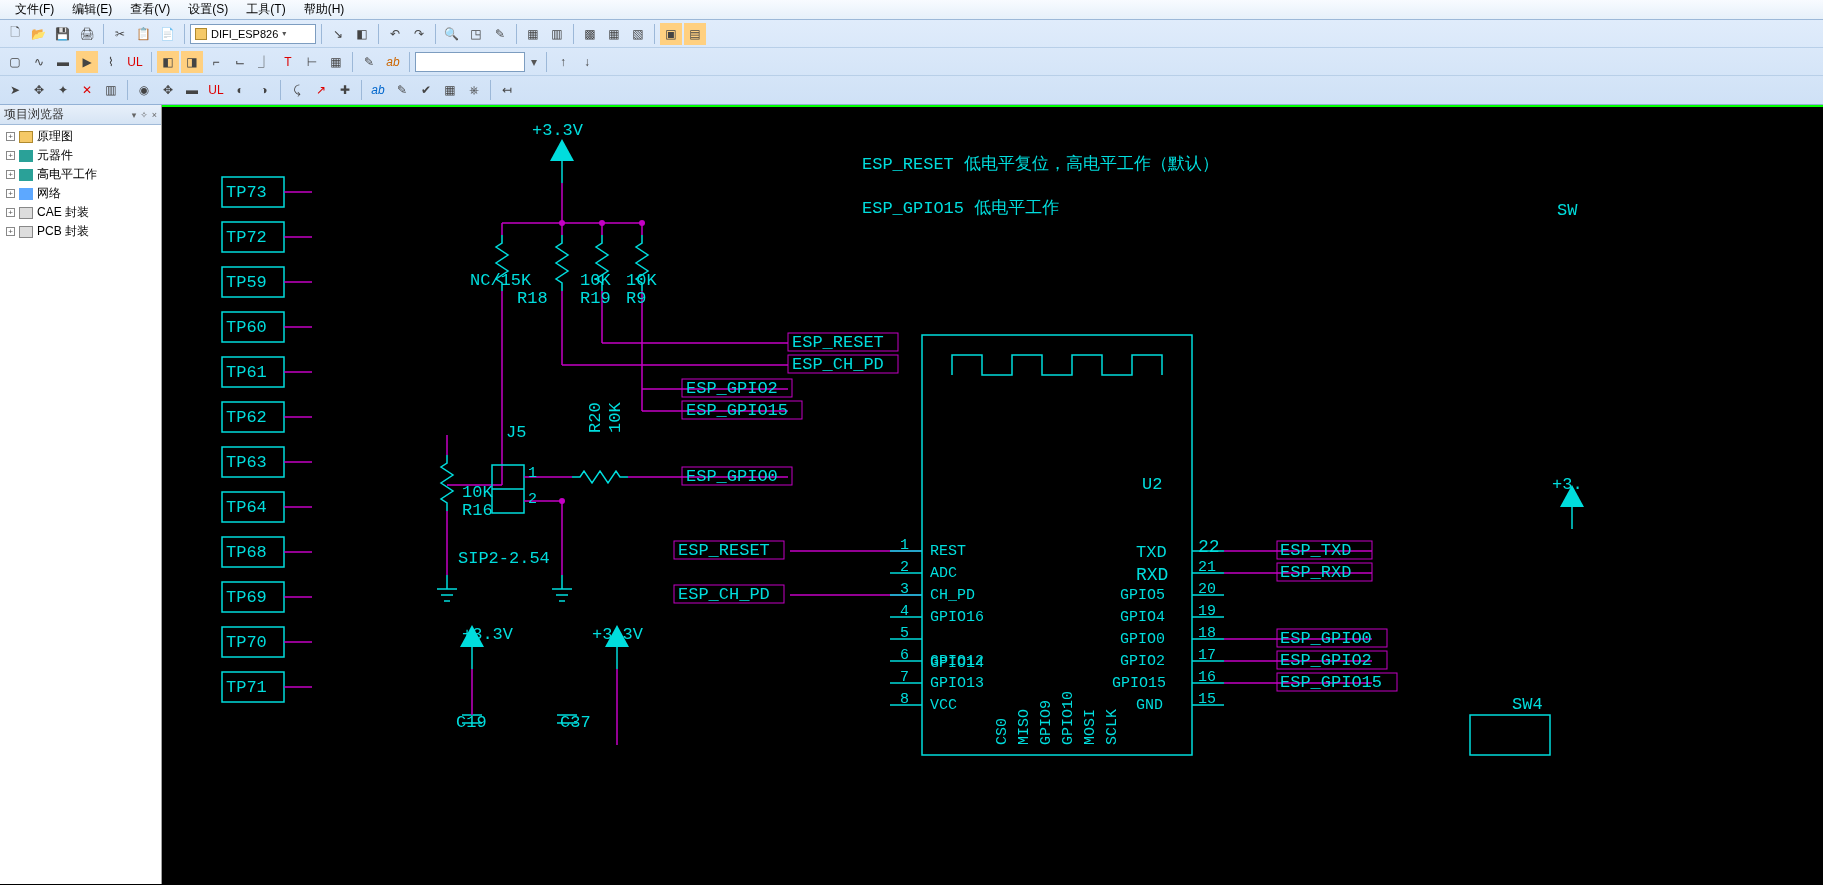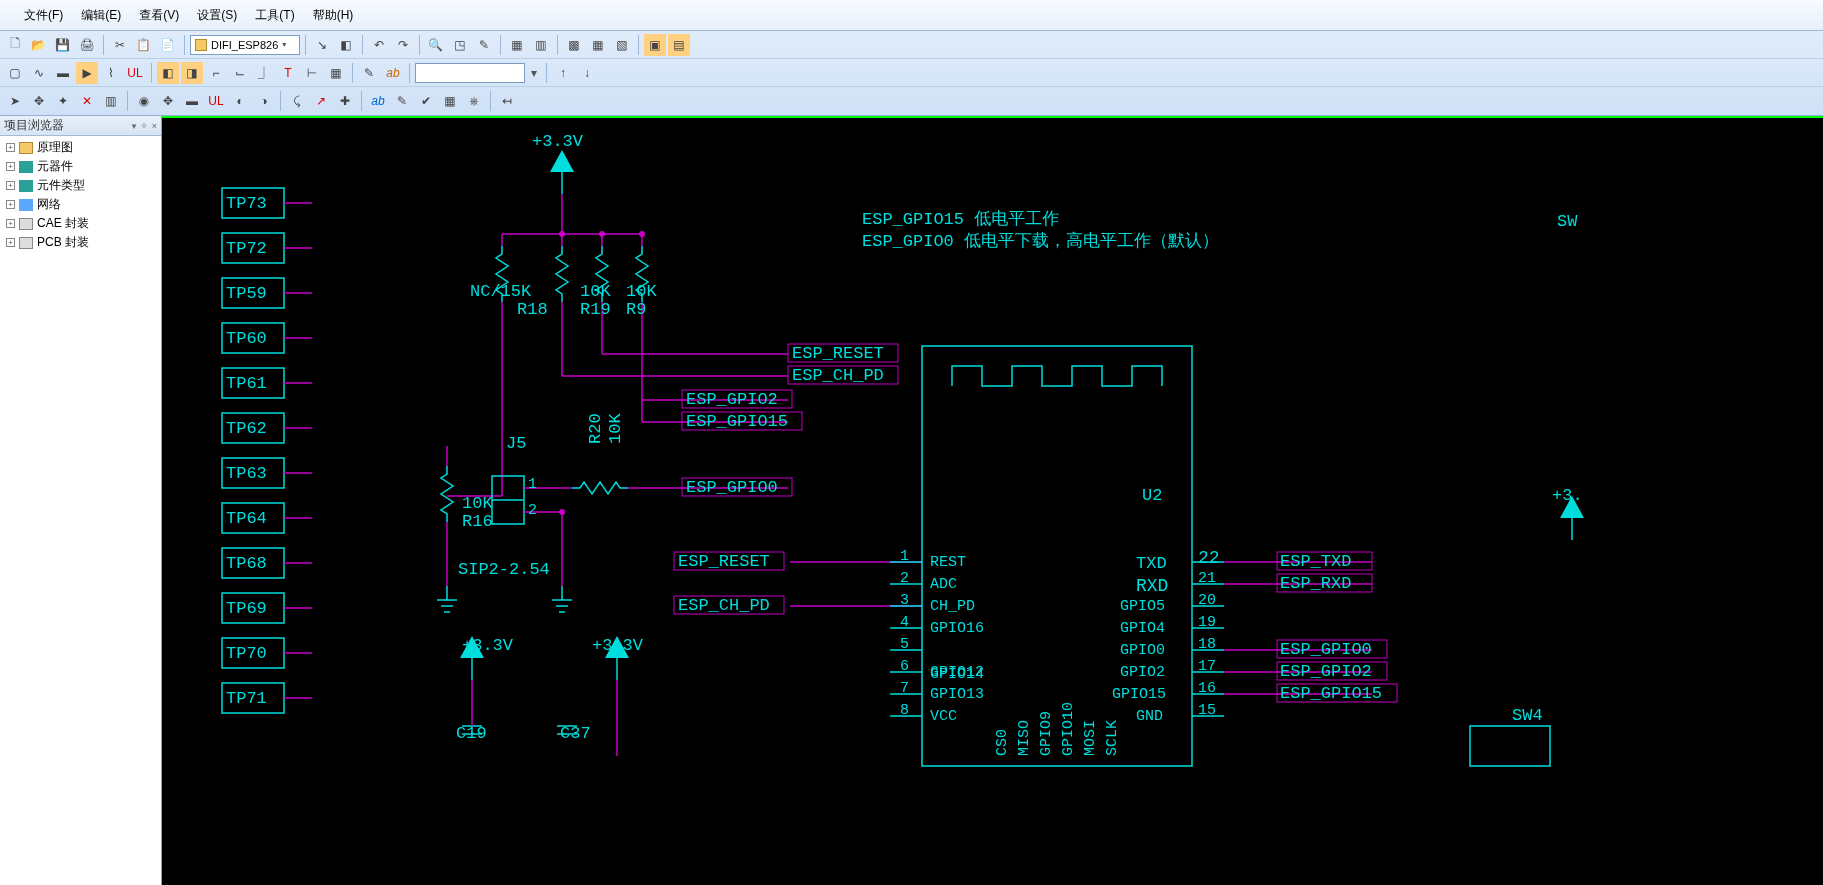--- a/index.html
+++ b/index.html
@@ -6,26 +6,26 @@
 body {
   font-family: "Microsoft YaHei", "SimSun", Arial, sans-serif;
   font-size: 12px;
   background: #000;
   width: 1823px;
   height: 885px;
   overflow: hidden;
   position: relative;
 }
 .menubar {
-  height: 31px;
+  height: 20px;
   background: linear-gradient(#f8fbff, #e6f0fa);
   border-bottom: 1px solid #9cb8d8;
   display: flex;
   align-items: center;
-  padding: 0 16px;
+  padding: 0 7px;
   gap: 2px;
 }
 .menubar span {
   padding: 2px 8px;
   cursor: default;
   color: #000;
 }
 .toolbars {
   background: linear-gradient(#e0ecfb, #cfe1f6);
   border-bottom: 1px solid #93b1d5;
@@ -151,21 +151,21 @@
   <div class="tb-row">
     <button class="tb-btn">🗋</button>
     <button class="tb-btn">📂</button>
     <button class="tb-btn">💾</button>
     <button class="tb-btn">🖨</button>
     <div class="tb-sep"></div>
     <button class="tb-btn">✂</button>
     <button class="tb-btn">📋</button>
     <button class="tb-btn">📄</button>
     <div class="tb-sep"></div>
-    <div class="tb-combo" style="width:110px">
+    <div class="tb-combo" style="width:126px">
       <span style="width:12px;height:12px;background:#f5c967;border:1px solid #b08a2e"></span>
       <span>DIFI_ESP826</span>
       <span class="dd">▾</span>
     </div>
     <div class="tb-sep"></div>
     <button class="tb-btn">↘</button>
     <button class="tb-btn">◧</button>
     <div class="tb-sep"></div>
     <button class="tb-btn">↶</button>
     <button class="tb-btn">↷</button>
@@ -255,21 +255,21 @@
         <span>原理图</span>
       </div>
       <div class="tree-item">
         <span class="tog">+</span>
         <span class="ic ic-teal"></span>
         <span>元器件</span>
       </div>
       <div class="tree-item">
         <span class="tog">+</span>
         <span class="ic ic-teal"></span>
-        <span>元件类型</span>
+        <span>高电平工作</span>
       </div>
       <div class="tree-item">
         <span class="tog">+</span>
         <span class="ic ic-net"></span>
         <span>网络</span>
       </div>
       <div class="tree-item">
         <span class="tog">+</span>
         <span class="ic ic-chip"></span>
         <span>CAE 封装</span>
@@ -446,22 +446,22 @@
         <rect x="1115" y="436" width="95" height="18"></rect>
         <rect x="1115" y="458" width="95" height="18"></rect>
         <rect x="1115" y="524" width="110" height="18"></rect>
         <rect x="1115" y="546" width="110" height="18"></rect>
         <rect x="1115" y="568" width="120" height="18"></rect>
       </g>
     </svg>
 
     <div class="sch-text" style="left:370px;top:16px">+3.3V</div>
 
+    <div class="sch-text" style="left:700px;top:50px">ESP_RESET 低电平复位，高电平工作（默认）</div>
     <div class="sch-text" style="left:700px;top:94px">ESP_GPIO15 低电平工作</div>
-    <div class="sch-text" style="left:700px;top:116px">ESP_GPIO0 低电平下载，高电平工作（默认）</div>
 
     <div class="sch-text" style="left:308px;top:166px">NC/15K</div>
     <div class="sch-text" style="left:355px;top:184px">R18</div>
     <div class="sch-text" style="left:418px;top:166px">10K</div>
     <div class="sch-text" style="left:418px;top:184px">R19</div>
     <div class="sch-text" style="left:464px;top:166px">10K</div>
     <div class="sch-text" style="left:464px;top:184px">R9</div>
 
     <div class="sch-text" style="left:630px;top:228px">ESP_RESET</div>
     <div class="sch-text" style="left:630px;top:250px">ESP_CH_PD</div>

